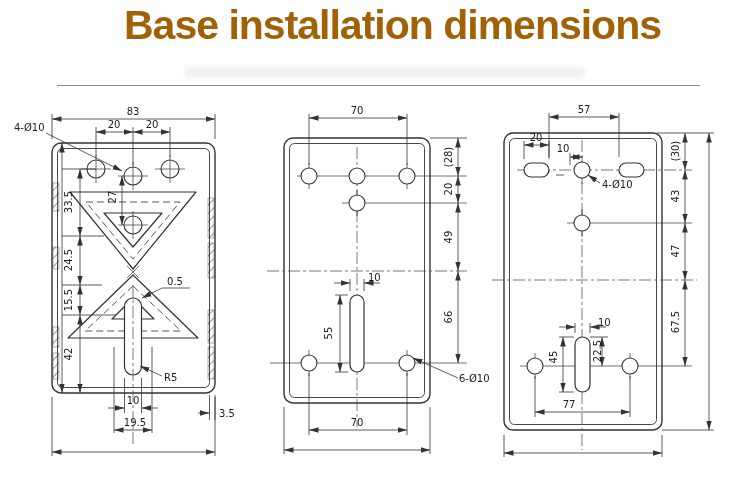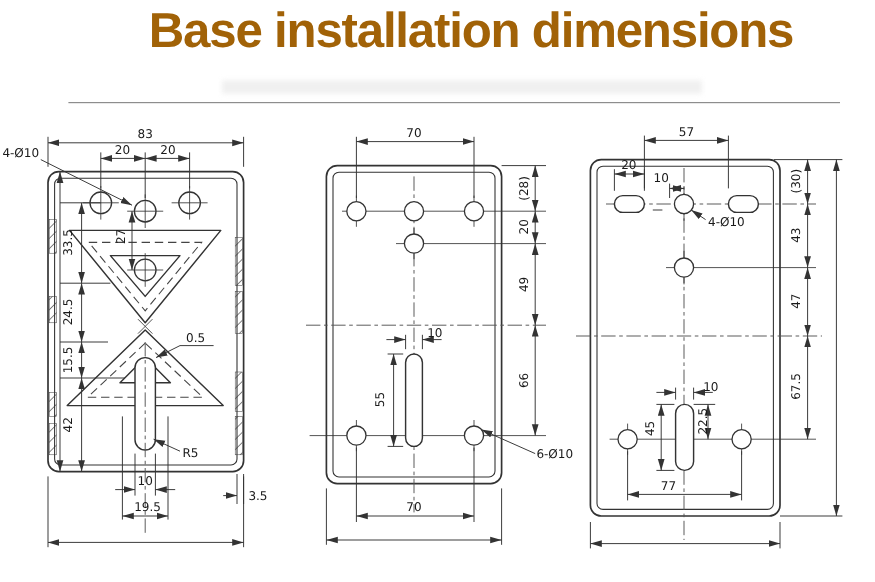--- a/index.html
+++ b/index.html
@@ -1,20 +1,20 @@
 <!DOCTYPE html>
 <html><head>
 <meta charset="utf-8">
 <style>
   html,body{margin:0;padding:0;background:#ffffff;}
   body{width:729px;height:485px;overflow:hidden;position:relative;font-family:"Liberation Sans",sans-serif;}
   .title{position:absolute;left:0;top:2px;width:729px;text-align:center;font-size:41px;font-weight:bold;color:#a16207;letter-spacing:-1px;margin-left:28px;}
   .wm{position:absolute;left:185px;top:67px;width:400px;height:11px;background:#f0f0f0;filter:blur(2px);}
   .divider{position:absolute;left:57px;top:85px;width:643px;border-top:1px solid #8d8d8d;height:0;}
-  .stage{position:absolute;left:0;top:95px;width:604px;height:390px;text-align:center;}
+  .stage{position:absolute;left:12px;top:95px;width:604px;height:390px;text-align:center;}
   .vw{position:absolute;top:0;}
   
   .ol{fill:none;stroke:#333;stroke-width:1.4;stroke-linejoin:round;}
   .il{fill:none;stroke:#333;stroke-width:0.9;stroke-linejoin:round;}
   .dl{fill:none;stroke:#333;stroke-width:0.8;}
   .xl{fill:none;stroke:#333;stroke-width:0.7;}
   .cl{fill:none;stroke:#555;stroke-width:0.8;stroke-dasharray:12 3 3 3;}
   .rb{fill:none;stroke:#333;stroke-width:1.2;stroke-linejoin:round;}
   .rd{fill:none;stroke:#444;stroke-width:0.9;stroke-dasharray:7 4;}
   .hole{fill:#fff;stroke:#333;stroke-width:1.1;}

